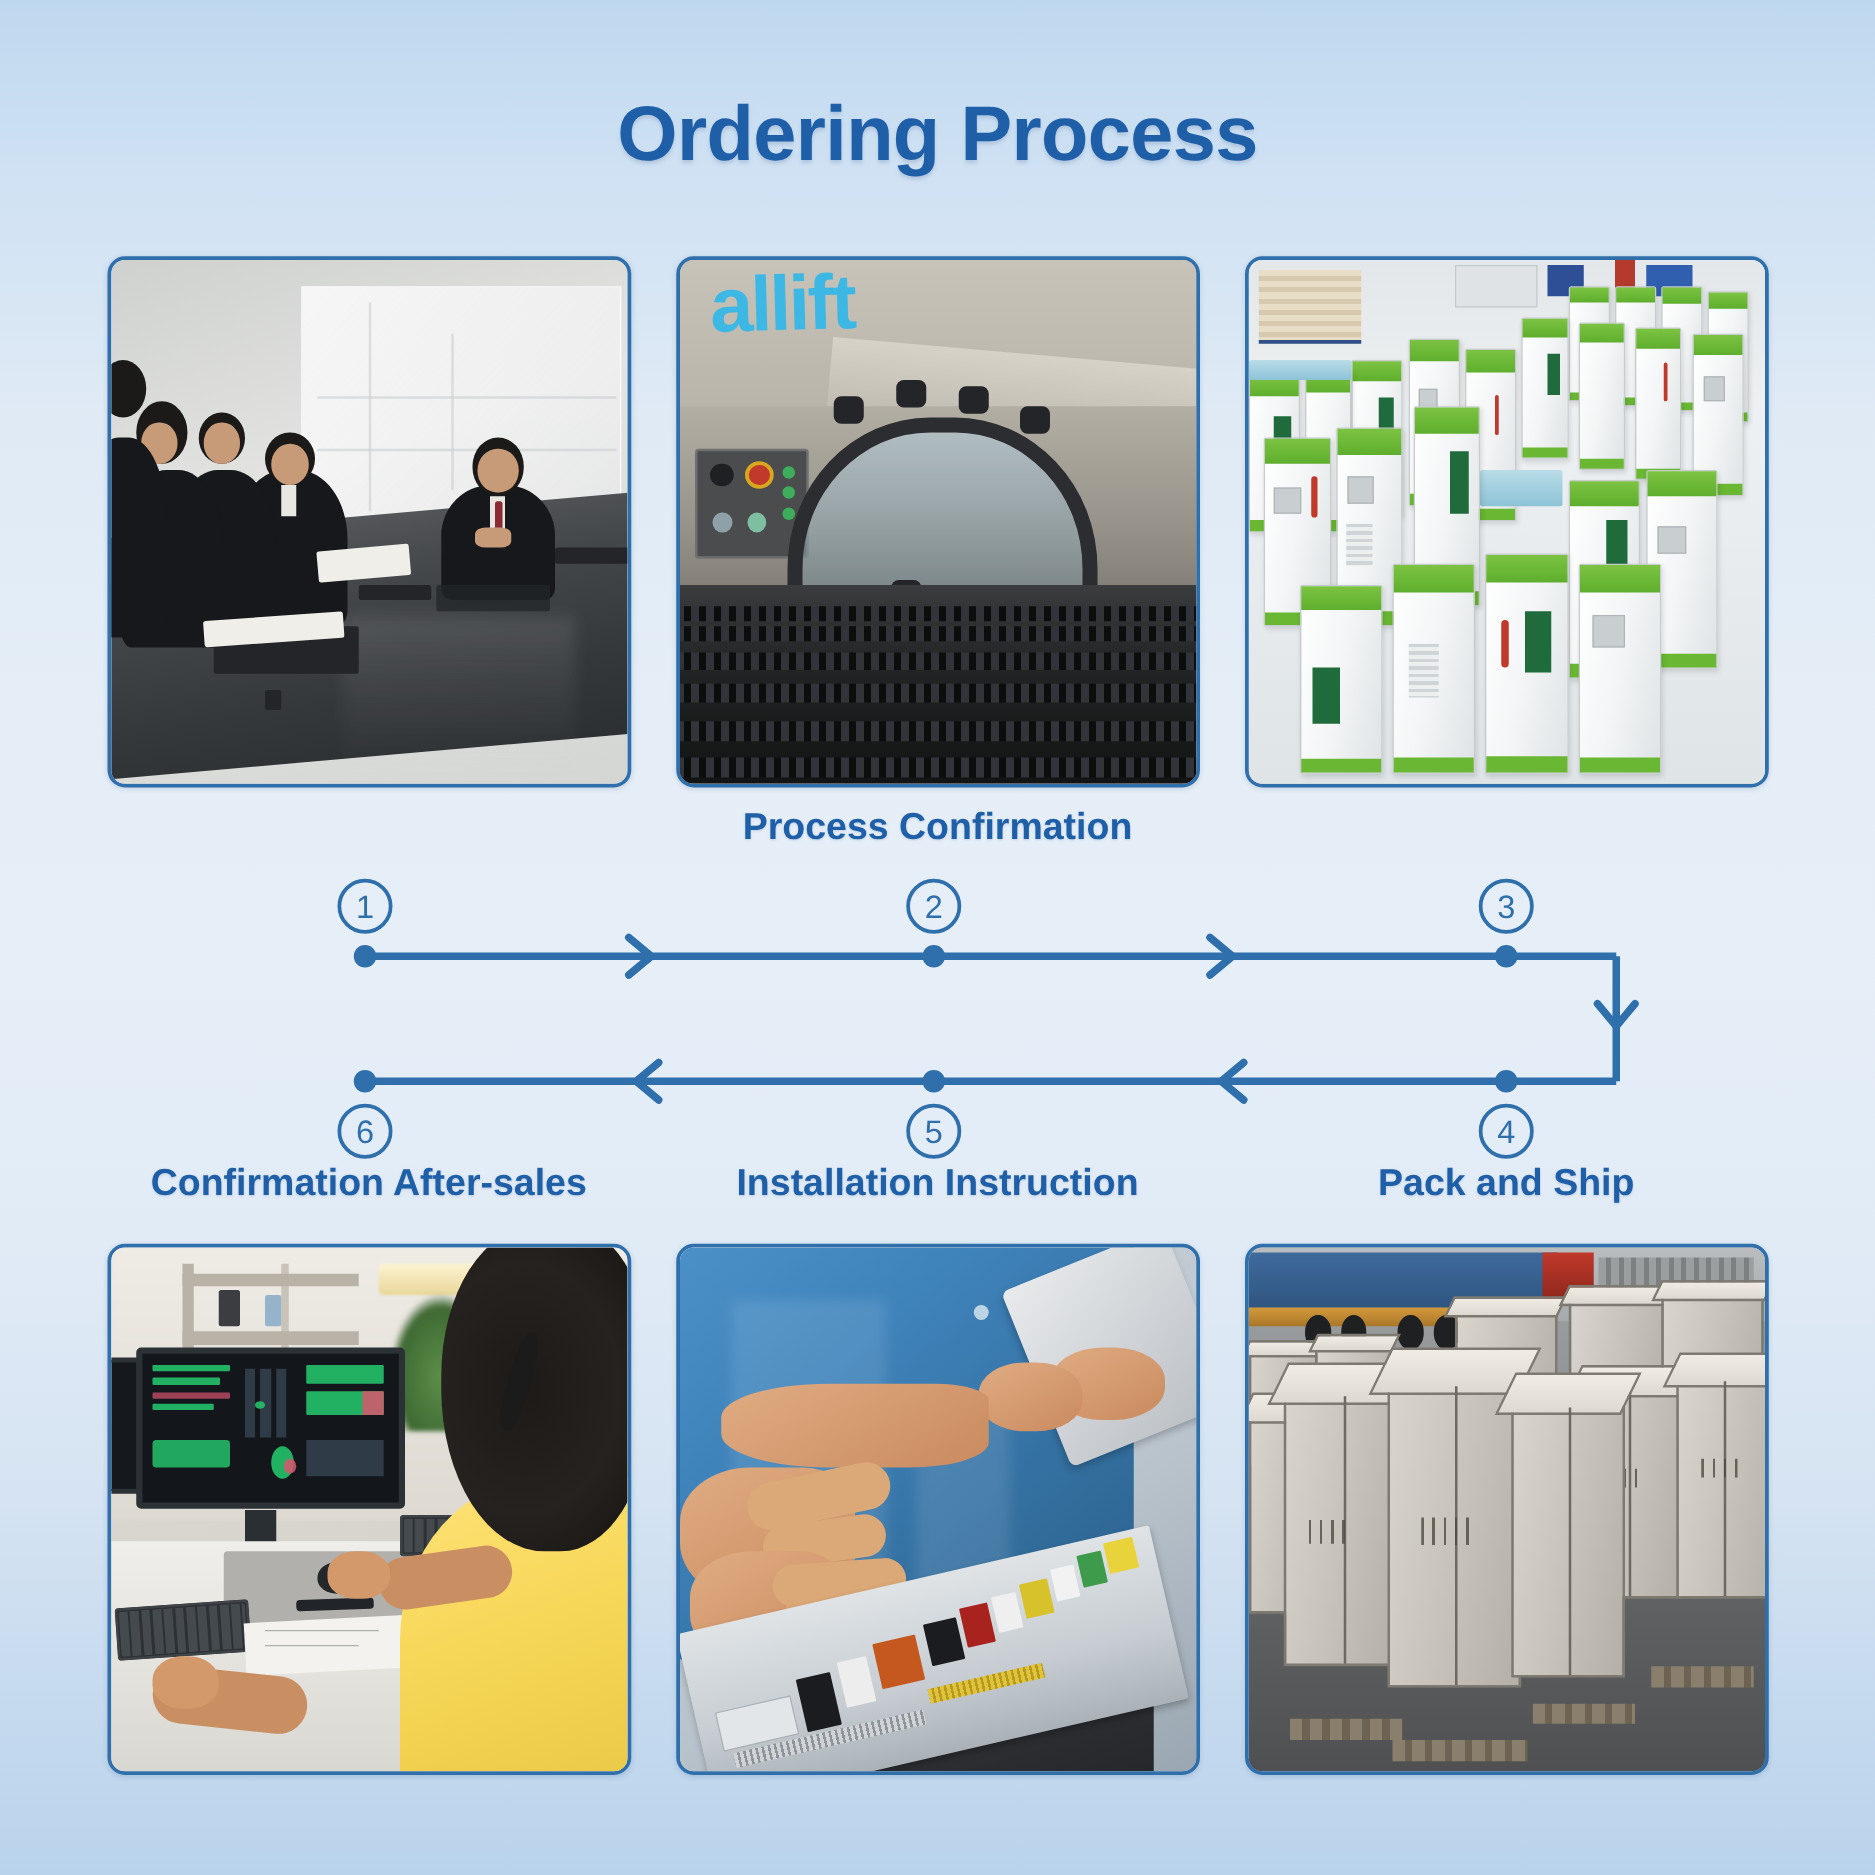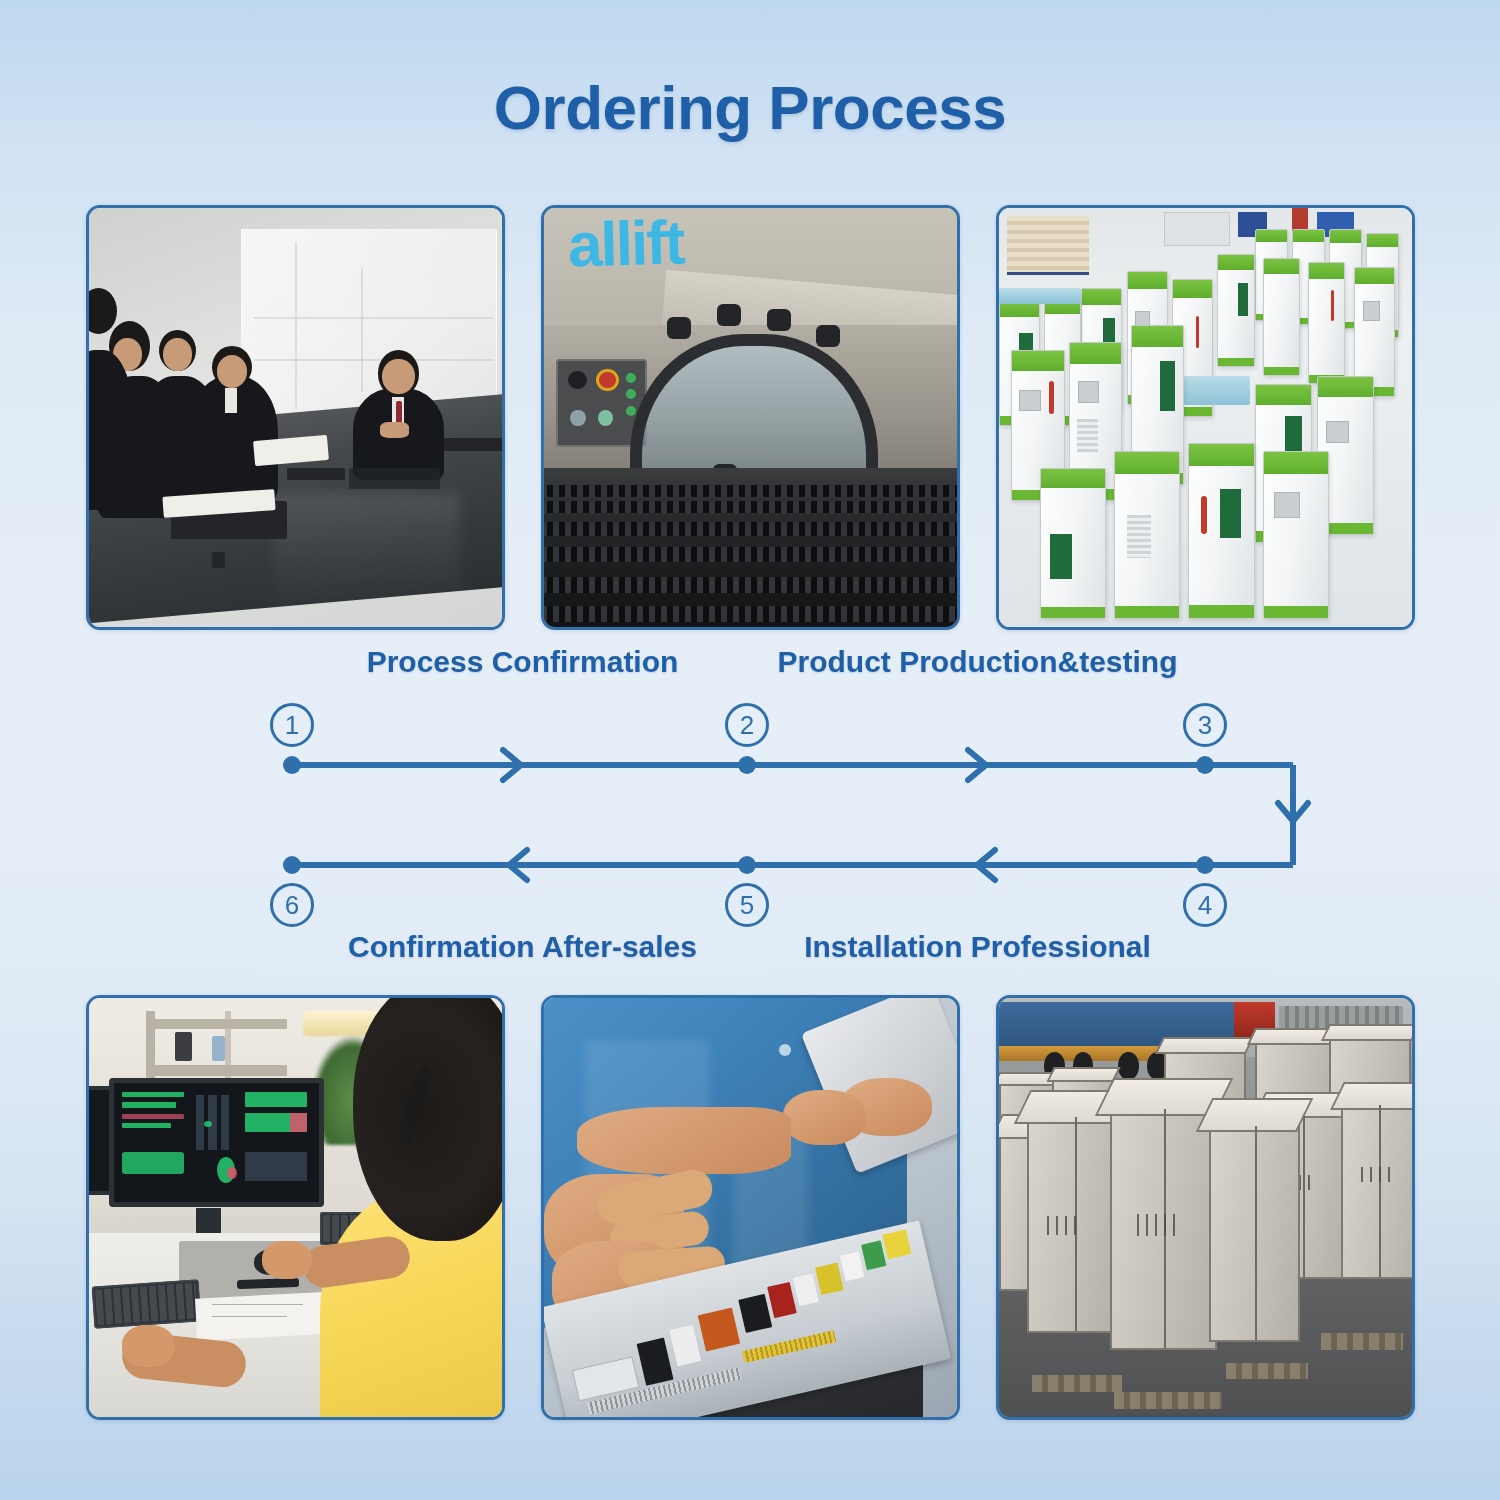--- a/index.html
+++ b/index.html
@@ -534,21 +534,20 @@
           <div class="top"></div>
           <div class="foot"></div>
         <div class="screen" style="left:16%;top:24%;width:40%;height:16%;"></div>
       </div>
     </div>
   </div>
 </div>
 
 <div class="label-row top">
   <div class="step-label">Process Confirmation</div>
-  <div class="step-label">Product Production&amp;testing</div>
 </div>
 
 <div class="flow">
   <svg width="1500" height="230" viewBox="0 0 1500 230">
 
     <line x1="292" y1="70" x2="1293" y2="70" stroke="#2f6fab" stroke-width="6"></line>
 
     <line x1="1293" y1="70" x2="1293" y2="170" stroke="#2f6fab" stroke-width="6"></line>
 
     <line x1="1293" y1="170" x2="292" y2="170" stroke="#2f6fab" stroke-width="6"></line>
@@ -573,21 +572,22 @@
   <div class="circle-num" style="left:270px; top:8px;">1</div>
   <div class="circle-num" style="left:725px; top:8px;">2</div>
   <div class="circle-num" style="left:1183px; top:8px;">3</div>
   <div class="circle-num" style="left:1183px; top:188px;">4</div>
   <div class="circle-num" style="left:725px; top:188px;">5</div>
   <div class="circle-num" style="left:270px; top:188px;">6</div>
 </div>
 
 <div class="label-row bottom">
   <div class="step-label">Confirmation After-sales</div>
-  <div class="step-label">Installation Professional</div>
+  <div class="step-label">Installation Instruction</div>
+  <div class="step-label">Pack and Ship</div>
 </div>
 
 <div class="photo-row bottom">
 
   <div class="photo-card">
     <div class="scene s4">
       <div class="bg-blur"></div>
       <div class="shelf" style="left:14%;top:5%;width:34%;height:2.5%;"></div>
       <div class="shelf" style="left:14%;top:16%;width:34%;height:2.5%;"></div>
       <div class="shelf" style="left:14%;top:3%;width:2%;height:18%;"></div>

